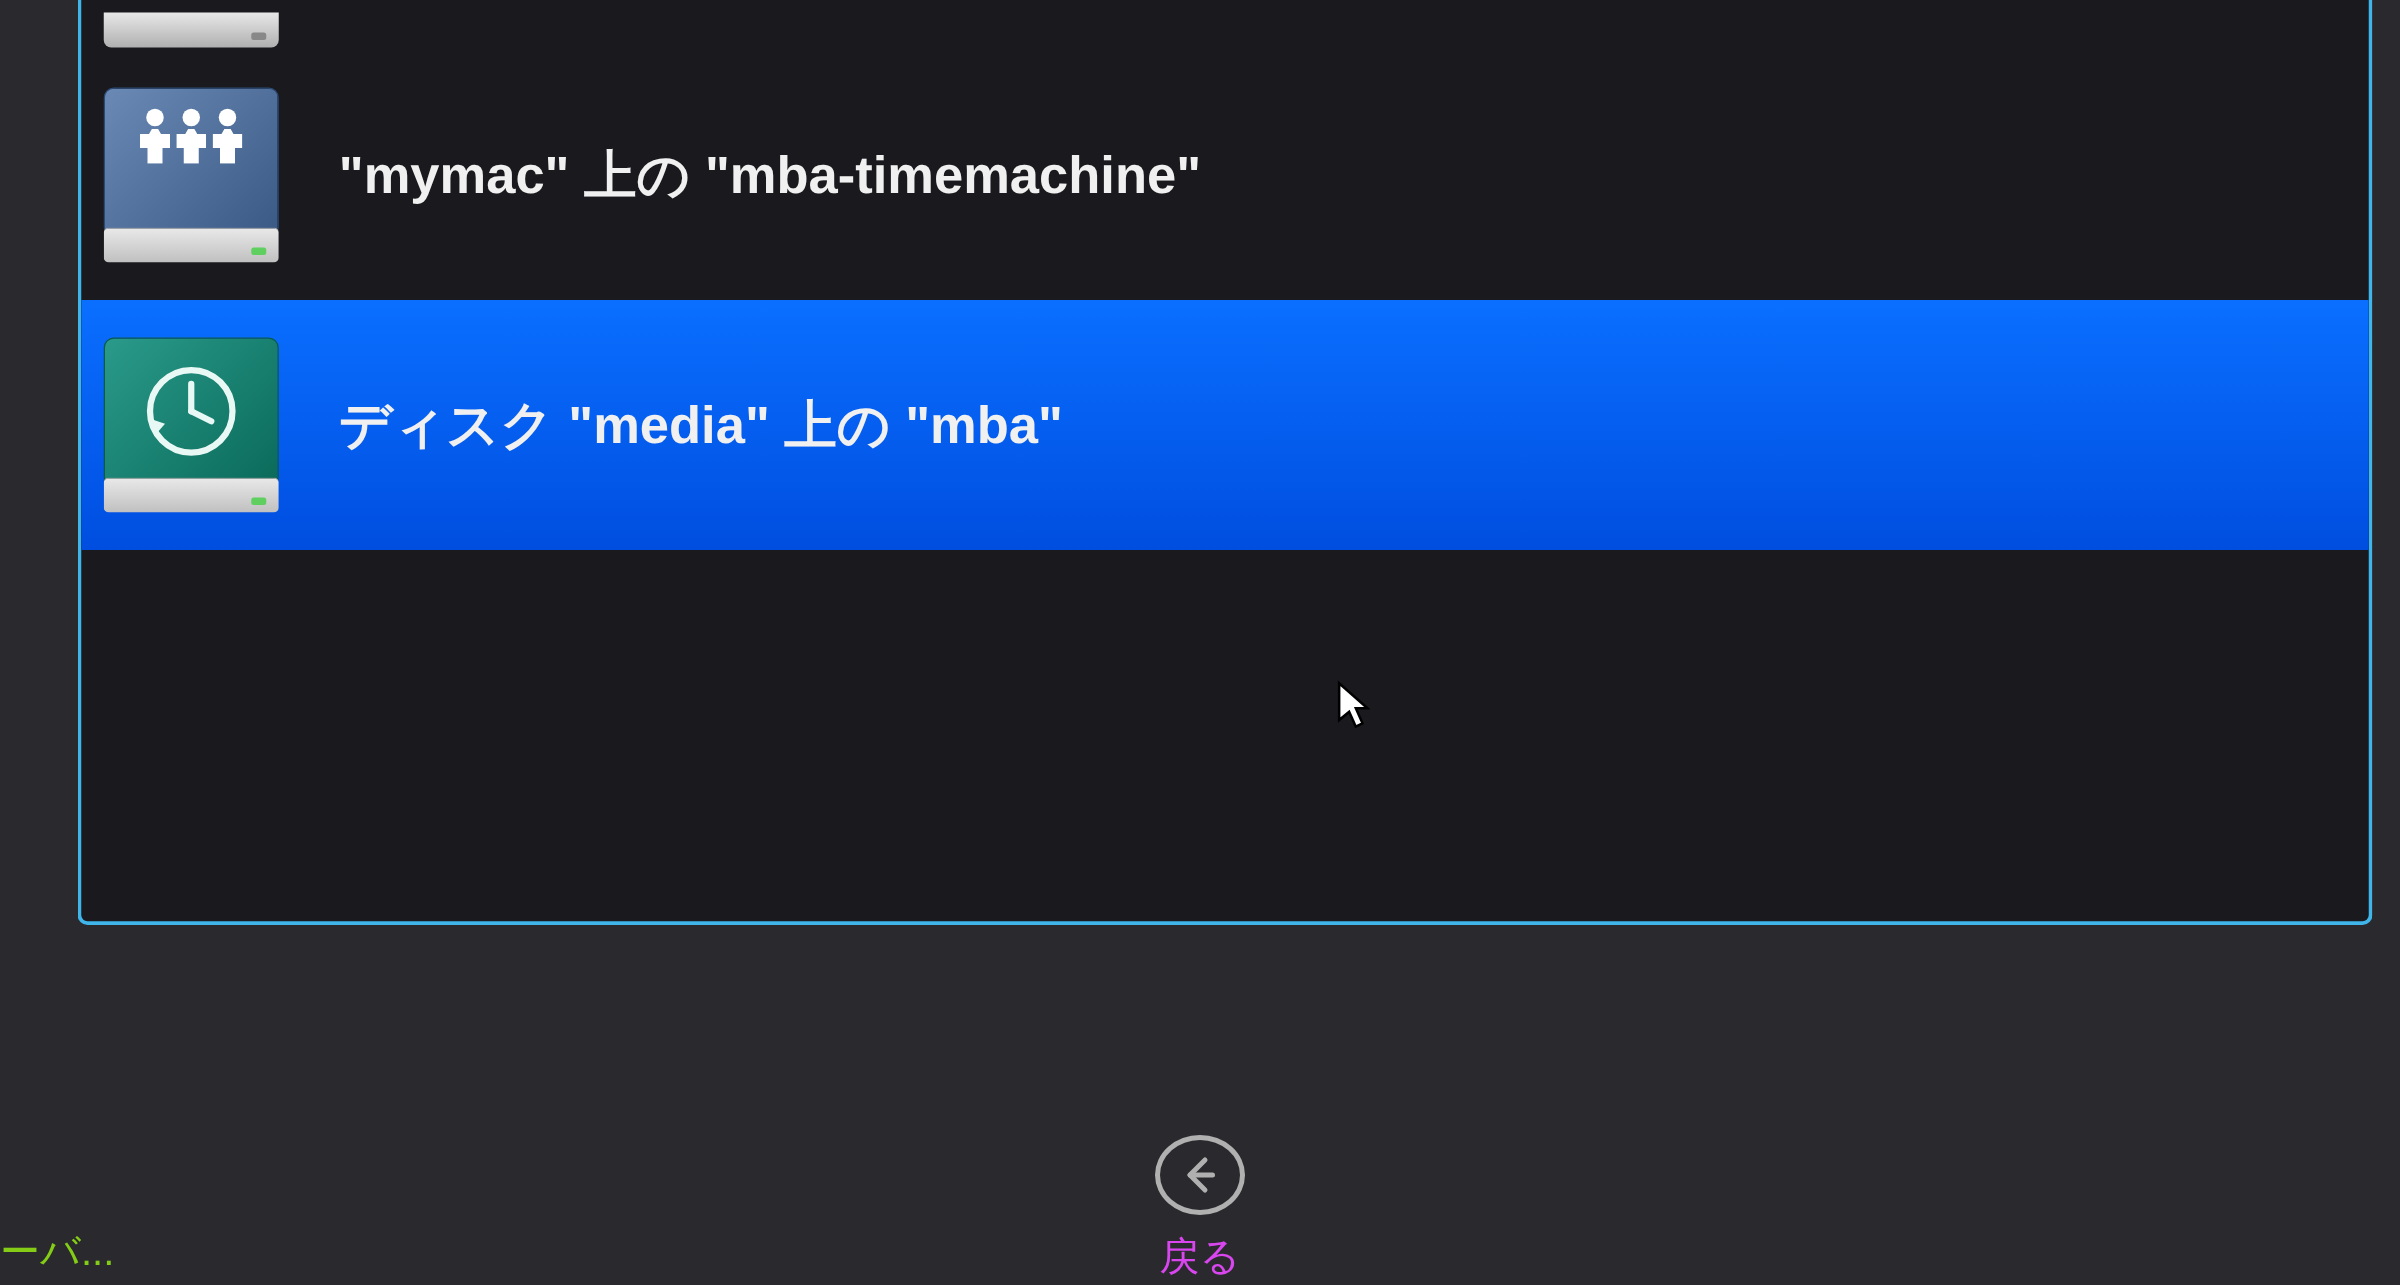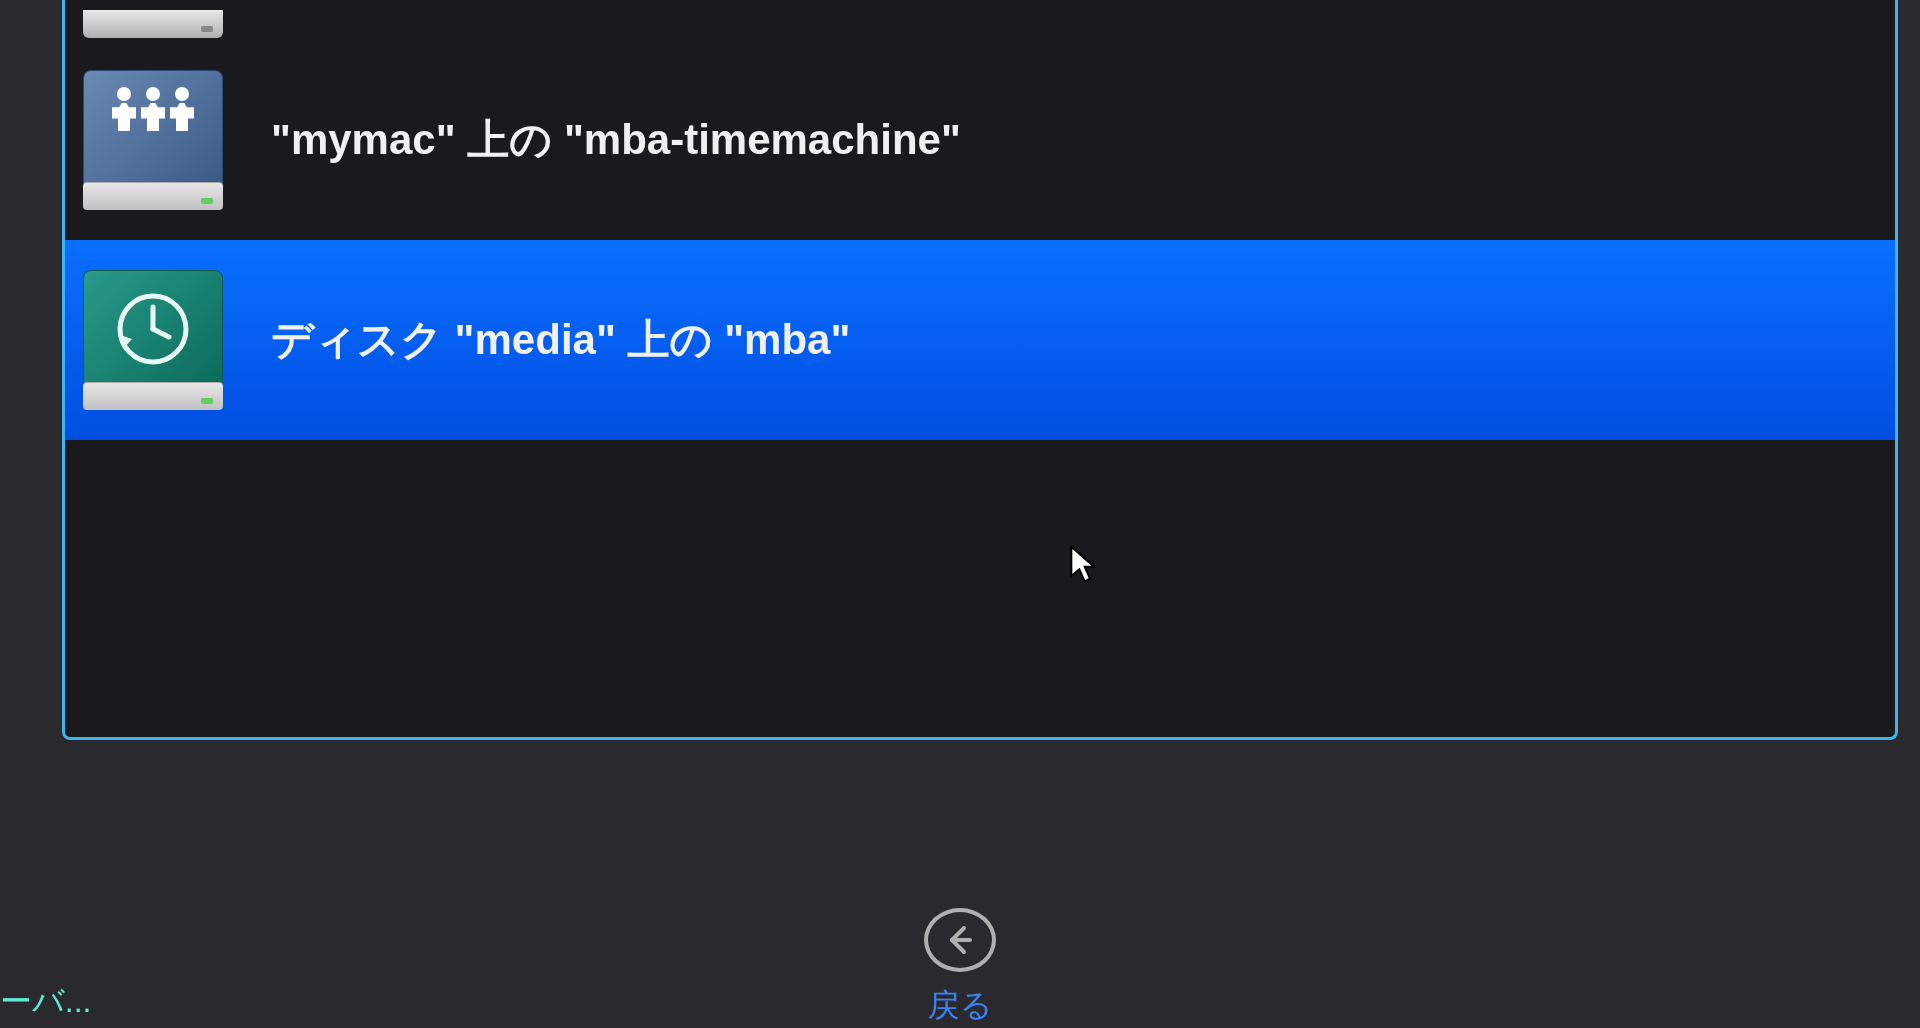--- a/index.html
+++ b/index.html
@@ -152,29 +152,29 @@
     .circle-btn {
       width: 72px;
       height: 72px;
       border: 4px solid #b0b0b0;
       border-radius: 50%;
       display: flex;
       align-items: center;
       justify-content: center;
     }
     .btn-label {
-      color: #3b82f6;
+      color: #d946ef;
       font-size: 32px;
       font-weight: 500;
     }
     .bottom-left-label {
       position: absolute;
       bottom: 4px;
       left: 0;
-      color: #5eead4;
+      color: #84cc16;
       font-size: 32px;
     }
     .cursor {
       position: absolute;
       top: 544px;
       left: 1068px;
       width: 28px;
       height: 40px;
       pointer-events: none;
     }

